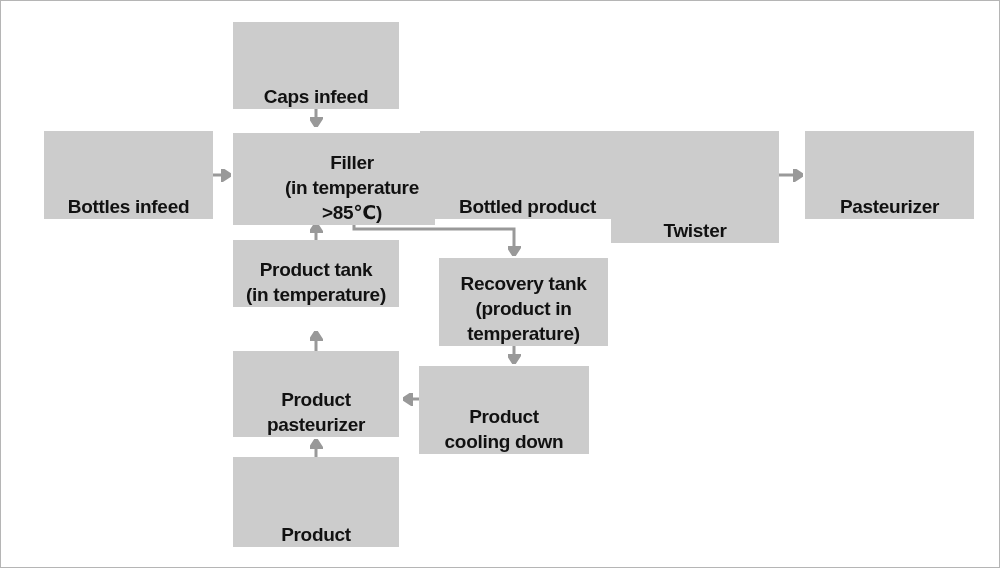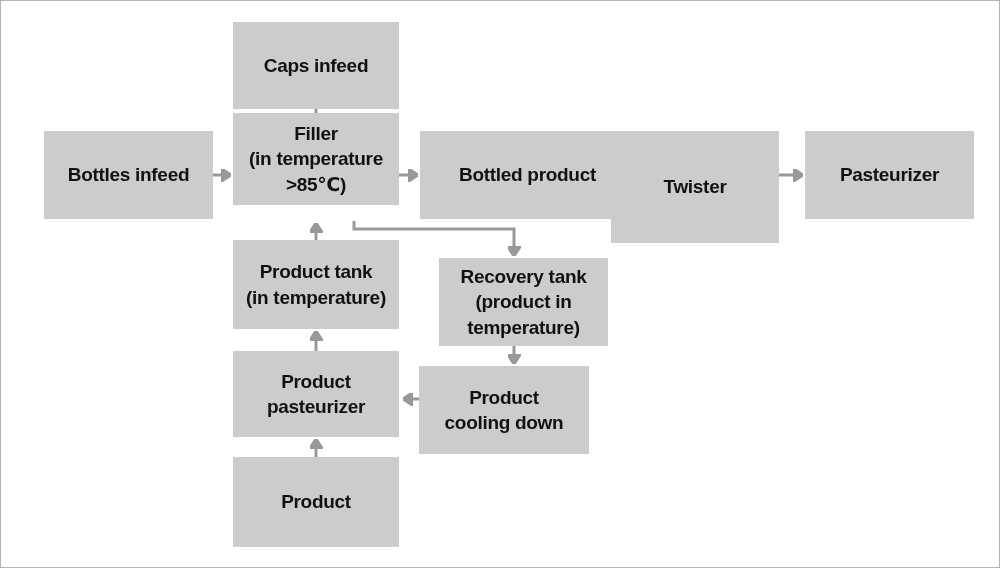--- a/index.html
+++ b/index.html
@@ -25,21 +25,21 @@
   }
   .arrows path {
     stroke: var(--arrow, #999999);
     stroke-width: 3;
     fill: none;
   }
   .node {
     position: absolute;
     background: var(--node-fill, #cccccc);
     display: flex;
-    align-items: center;
+    align-items: flex-end;
     justify-content: center;
     text-align: center;
   }
   .node-label {
     white-space: pre-line;
     color: var(--text, #111111);
     font-size: 19px;
     font-weight: 700;
     letter-spacing: -0.3px;
     line-height: 1.32;
@@ -70,39 +70,39 @@
   </svg>
 
   <div class="node" style="left:232px; top:21px; width:166px; height:87px;">
     <span class="node-label">Caps infeed</span>
   </div>
 
   <div class="node" style="left:43px; top:130px; width:169px; height:88px;">
     <span class="node-label">Bottles infeed</span>
   </div>
 
-  <div class="node" style="left:232px; top:112px; width:166px; height:92px;">
+  <div class="node" style="left:232px; top:132px; width:166px; height:92px;padding-left:36px;">
     <span class="node-label">Filler
 (in temperature
 &gt;85℃)</span>
   </div>
 
   <div class="node" style="left:419px; top:130px; width:167px; height:88px;padding-left:24px;">
     <span class="node-label">Bottled product</span>
   </div>
 
   <div class="node" style="left:610px; top:130px; width:168px; height:112px;">
     <span class="node-label">Twister</span>
   </div>
 
   <div class="node" style="left:804px; top:130px; width:169px; height:88px;">
     <span class="node-label">Pasteurizer</span>
   </div>
 
-  <div class="node" style="left:232px; top:239px; width:166px; height:89px;">
+  <div class="node" style="left:232px; top:239px; width:166px; height:67px;">
     <span class="node-label">Product tank
 (in temperature)</span>
   </div>
 
   <div class="node" style="left:418px; top:257px; width:169px; height:88px;margin-left:20px;">
     <span class="node-label">Recovery tank
 (product in
 temperature)</span>
   </div>
 

